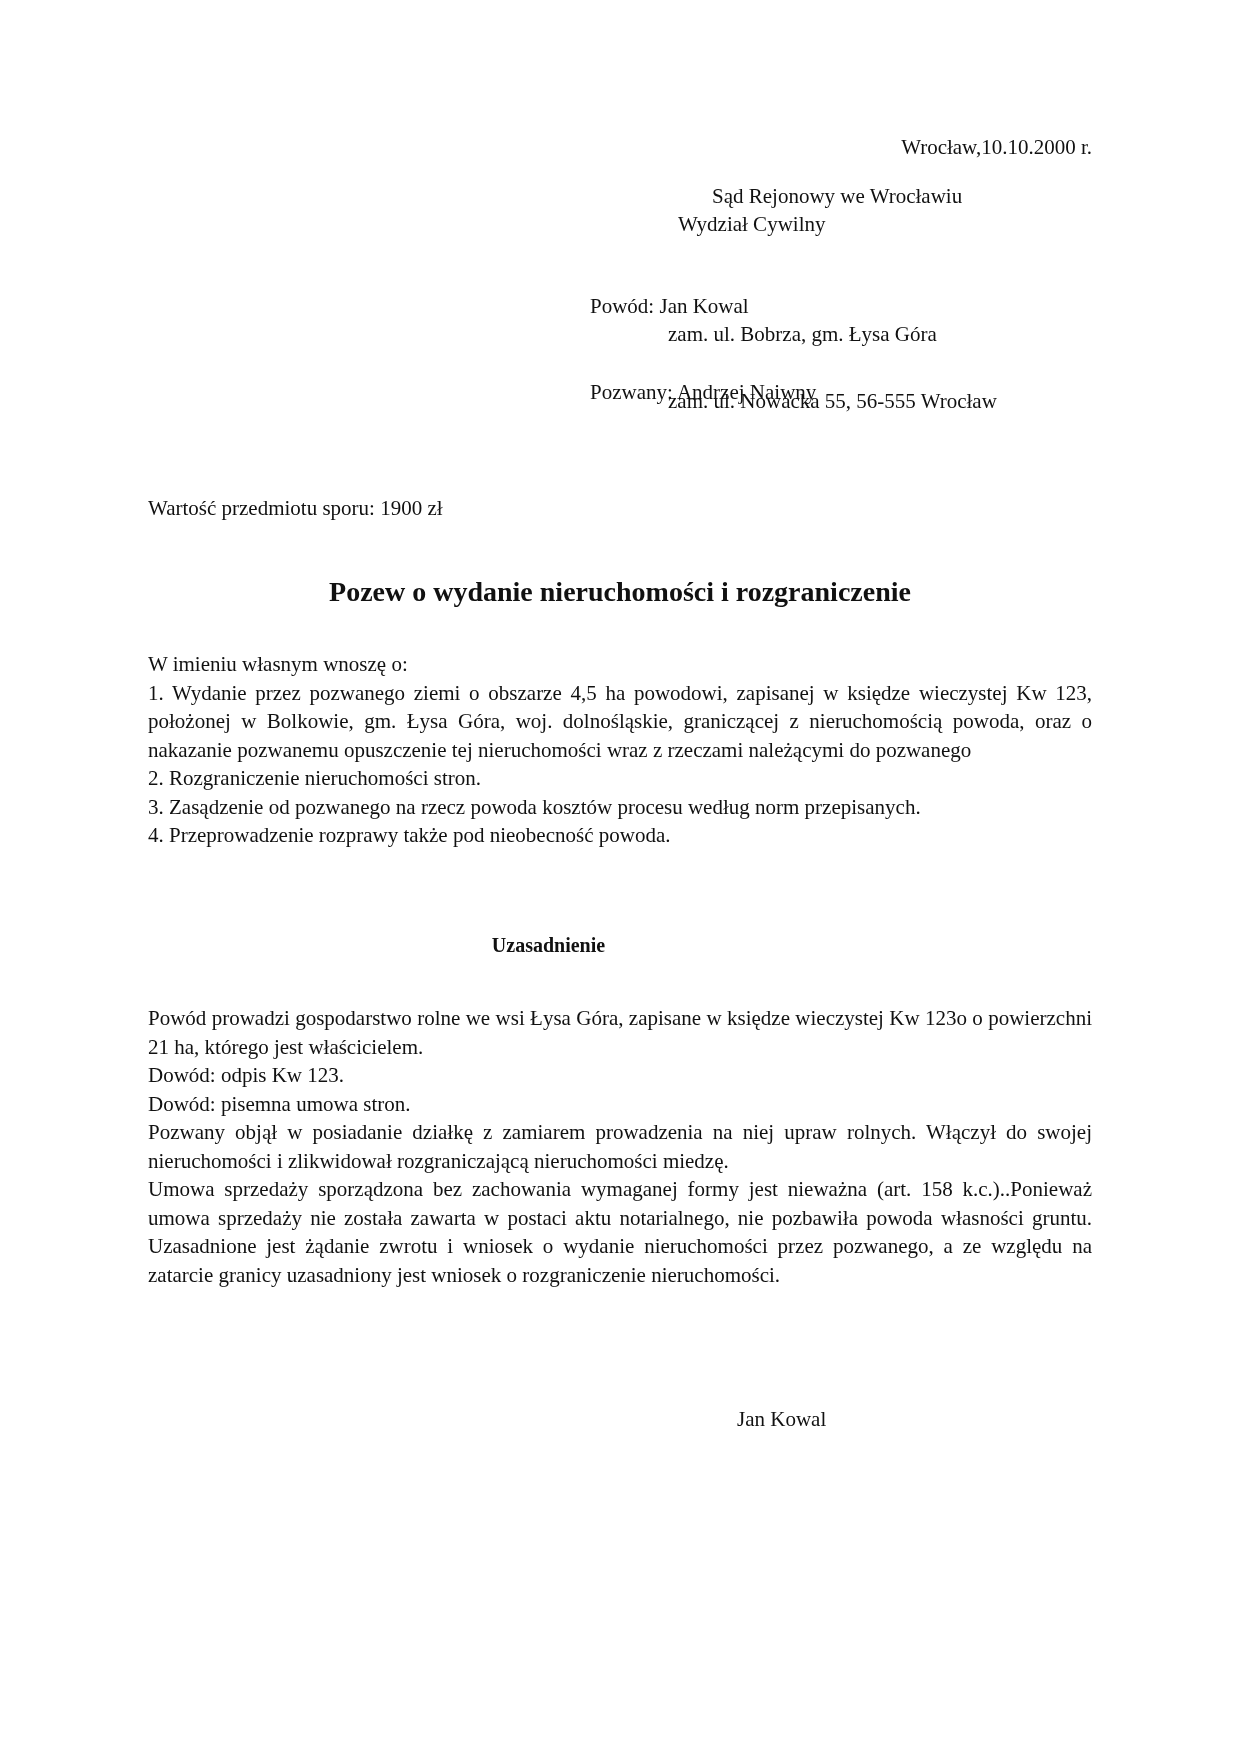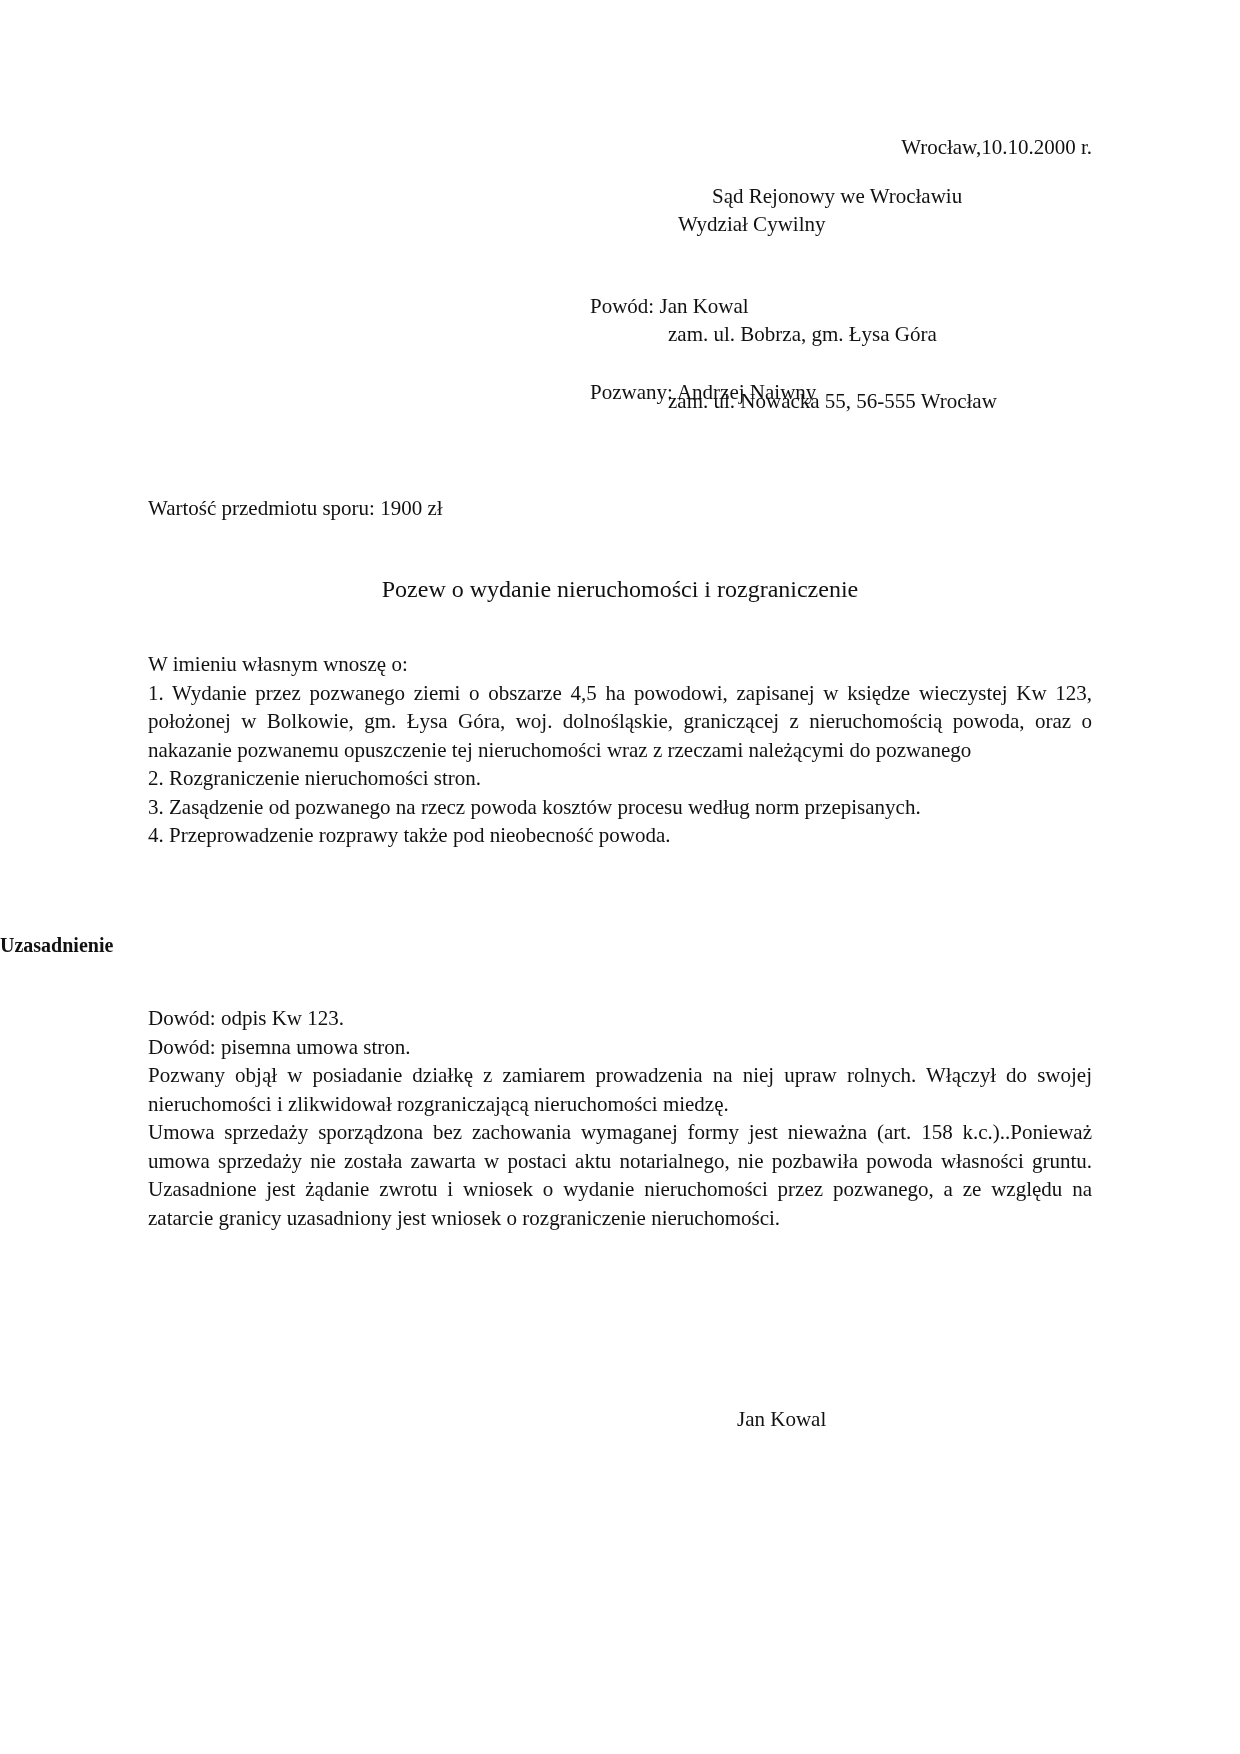--- a/index.html
+++ b/index.html
@@ -4,21 +4,21 @@
   <style>
     html, body { margin: 0; padding: 0; background: #ffffff; }
     body { width: 1240px; height: 1754px; position: relative; overflow: hidden;
            font-family: "Liberation Serif", "DejaVu Serif", serif; color: #111; }
     .abs { position: absolute; white-space: nowrap; }
     .t { font-size: 21px; line-height: 28px; }
     .b { font-weight: normal; }
     .para { position: absolute; left: 148px; width: 944px; font-size: 21px; line-height: 28.5px; }
     .just { text-align: justify; text-align-last: left; }
     .line { display: block; }
-    .title { font-size: 24px; font-weight: normal; }
+    .title { font-size: 28px; font-weight: bold; }
     .subtitle { font-size: 20px; font-weight: bold; }
   </style>
 </head>
 <body>
 
 <div>
 
   <div class="abs t" style="right:148px; top:133px;">Wrocław,10.10.2000 r.</div>
 
   <div class="abs t" style="left:664px; top:182px;margin-left:48px;">Sąd Rejonowy we Wrocławiu</div>
@@ -41,23 +41,24 @@
   <div class="abs title" style="left:0; width:1240px; text-align:center; top:576px;">Pozew o wydanie nieruchomości i rozgraniczenie</div>
 
   <div class="para" style="top:650px;">
     <span class="line">W imieniu własnym wnoszę o:</span>
     <span class="line just">1. Wydanie przez pozwanego ziemi o obszarze 4,5 ha powodowi, zapisanej w księdze wieczystej Kw 123, położonej w Bolkowie, gm. Łysa Góra, woj. dolnośląskie, graniczącej z nieruchomością powoda, oraz o nakazanie pozwanemu opuszczenie tej nieruchomości wraz z rzeczami należącymi do pozwanego</span>
     <span class="line">2. Rozgraniczenie nieruchomości stron.</span>
     <span class="line">3. Zasądzenie od pozwanego na rzecz powoda kosztów procesu według norm przepisanych.</span>
     <span class="line">4. Przeprowadzenie rozprawy także pod nieobecność powoda.</span>
   </div>
 
-  <div class="abs subtitle" style="left:0; width:1097px; top:934px;">Uzasadnienie</div>
+  <div class="abs subtitle" style="left:0; width:1097px; text-align:center; top:934px;">Uzasadnienie</div>
 
   <div class="para" style="top:1004px;">
+    <span class="line just">Powód prowadzi gospodarstwo rolne we wsi Łysa Góra, zapisane w księdze wieczystej Kw 123o o powierzchni 21 ha, którego jest właścicielem.</span>
     <span class="line">Dowód: odpis Kw 123.</span>
     <span class="line">Dowód:  pisemna umowa stron.</span>
     <span class="line just">Pozwany objął w posiadanie działkę z zamiarem prowadzenia na niej upraw rolnych. Włączył do swojej nieruchomości i zlikwidował rozgraniczającą nieruchomości miedzę.</span>
     <span class="line just">Umowa sprzedaży sporządzona bez zachowania wymaganej formy jest nieważna (art. 158 k.c.)..Ponieważ umowa sprzedaży nie została zawarta w postaci aktu notarialnego, nie pozbawiła powoda własności gruntu. Uzasadnione jest żądanie zwrotu i wniosek o wydanie nieruchomości przez pozwanego, a ze względu na zatarcie granicy uzasadniony jest wniosek o rozgraniczenie nieruchomości.</span>
   </div>
 
   <div class="abs t" style="left:737px; top:1405px;">Jan Kowal</div>
 
 </div>
 

